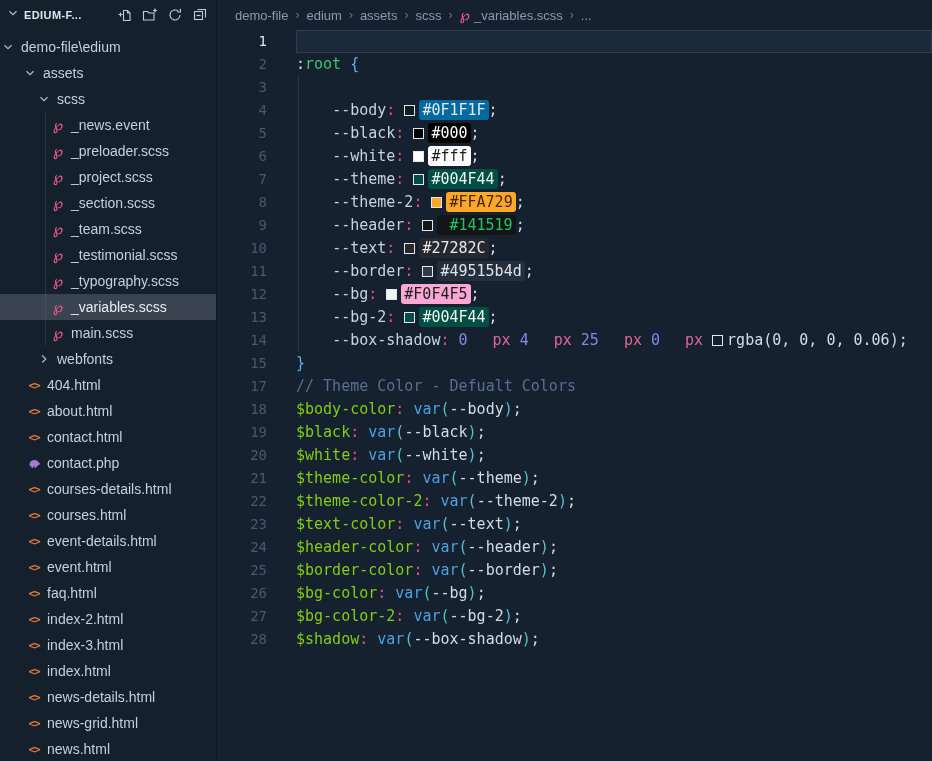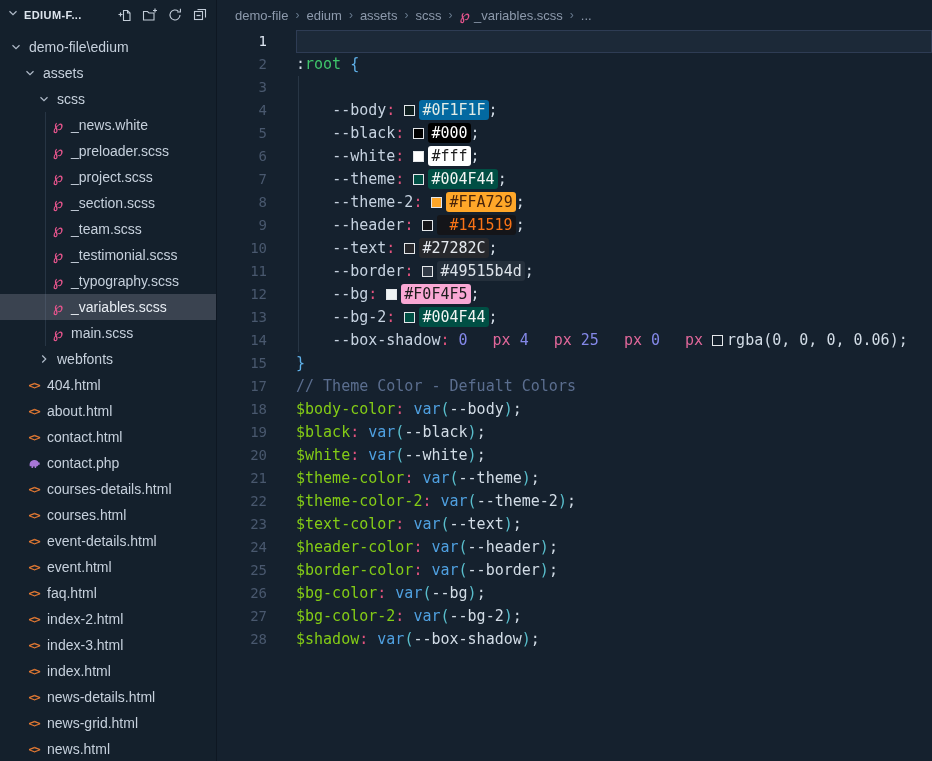--- a/index.html
+++ b/index.html
@@ -97,21 +97,21 @@
           <span class="act">
             <svg width="16" height="16" viewBox="0 0 16 16">
               <path d="M5.5 2.5h8v8" stroke="#C2CCD8" stroke-width="1.1" fill="none"></path>
               <rect x="2.5" y="4.5" width="8" height="8" stroke="#C2CCD8" stroke-width="1.1" fill="none"></rect>
               <path d="M4.5 8.5h4" stroke="#C2CCD8" stroke-width="1.2"></path>
             </svg>
           </span>
         </span>
     </div>
     <div class="tree" id="tree">
-        <div class="tree-row" style="padding-left: 8px;">
+        <div class="tree-row" style="padding-left: 0;">
           <span class="slot">
             <svg width="14" height="14" viewBox="0 0 16 16">
               <path d="M4 6l4 4 4-4" stroke="#AFBAC8" stroke-width="1.4" fill="none"></path>
             </svg>
           </span>
           <span class="lbl">demo-file\edium</span>
         </div>
         <div class="tree-row" style="padding-left: 22px;">
           <span class="slot">
             <svg width="14" height="14" viewBox="0 0 16 16">
@@ -125,21 +125,21 @@
             <svg width="14" height="14" viewBox="0 0 16 16">
               <path d="M4 6l4 4 4-4" stroke="#AFBAC8" stroke-width="1.4" fill="none"></path>
             </svg>
           </span>
           <span class="lbl">scss</span>
         </div>
         <div class="tree-row" style="padding-left: 50px;">
           <span class="slot">
             <span class="sass-glyph">℘</span>
           </span>
-          <span class="lbl">_news.white</span>
+          <span class="lbl">_news.event</span>
         </div>
         <div class="tree-row" style="padding-left: 50px;">
           <span class="slot">
             <span class="sass-glyph">℘</span>
           </span>
           <span class="lbl">_preloader.scss</span>
         </div>
         <div class="tree-row" style="padding-left: 50px;">
           <span class="slot">
             <span class="sass-glyph">℘</span>
@@ -341,21 +341,21 @@
         <div class="line">
           <span class="ln">7</span>
           <span class="lc"><span class="tk-pl">    </span><span class="tk-prop">--theme</span><span class="tk-co">:</span><span class="tk-pl"> </span><span class="sw" style="background: rgb(0, 79, 68);"></span><span class="hexpill" style="background: rgb(0, 79, 68); color: rgb(242, 245, 243);">#004F44</span><span class="tk-pn">;</span></span>
         </div>
         <div class="line">
           <span class="ln">8</span>
           <span class="lc"><span class="tk-pl">    </span><span class="tk-prop">--theme-2</span><span class="tk-co">:</span><span class="tk-pl"> </span><span class="sw" style="background: rgb(255, 167, 41);"></span><span class="hexpill" style="background: rgb(255, 167, 41); color: rgb(71, 35, 11);">#FFA729</span><span class="tk-pn">;</span></span>
         </div>
         <div class="line">
           <span class="ln">9</span>
-          <span class="lc"><span class="tk-pl">    </span><span class="tk-prop">--header</span><span class="tk-co">:</span><span class="tk-pl"> </span><span class="sw" style="background: rgb(20, 21, 25);"></span><span class="hexpill" style="background: rgb(20, 21, 25); color: #f97316; padding-left: 12px;">#141519</span><span class="tk-pn">;</span></span>
+          <span class="lc"><span class="tk-pl">    </span><span class="tk-prop">--header</span><span class="tk-co">:</span><span class="tk-pl"> </span><span class="sw" style="background: rgb(20, 21, 25);"></span><span class="hexpill" style="background: rgb(20, 21, 25); color: #22c55e; padding-left: 12px;">#141519</span><span class="tk-pn">;</span></span>
         </div>
         <div class="line">
           <span class="ln">10</span>
           <span class="lc"><span class="tk-pl">    </span><span class="tk-prop">--text</span><span class="tk-co">:</span><span class="tk-pl"> </span><span class="sw" style="background: rgb(39, 40, 44);"></span><span class="hexpill" style="background: rgb(39, 40, 44); color: rgb(230, 234, 240);">#27282C</span><span class="tk-pn">;</span></span>
         </div>
         <div class="line">
           <span class="ln">11</span>
           <span class="lc"><span class="tk-pl">    </span><span class="tk-prop">--border</span><span class="tk-co">:</span><span class="tk-pl"> </span><span class="sw" style="background: rgba(73, 81, 91, 0.55);"></span><span class="hexpill" style="background: rgba(73, 81, 91, 0.3); color: rgb(221, 227, 234);">#49515b4d</span><span class="tk-pn">;</span></span>
         </div>
         <div class="line">

